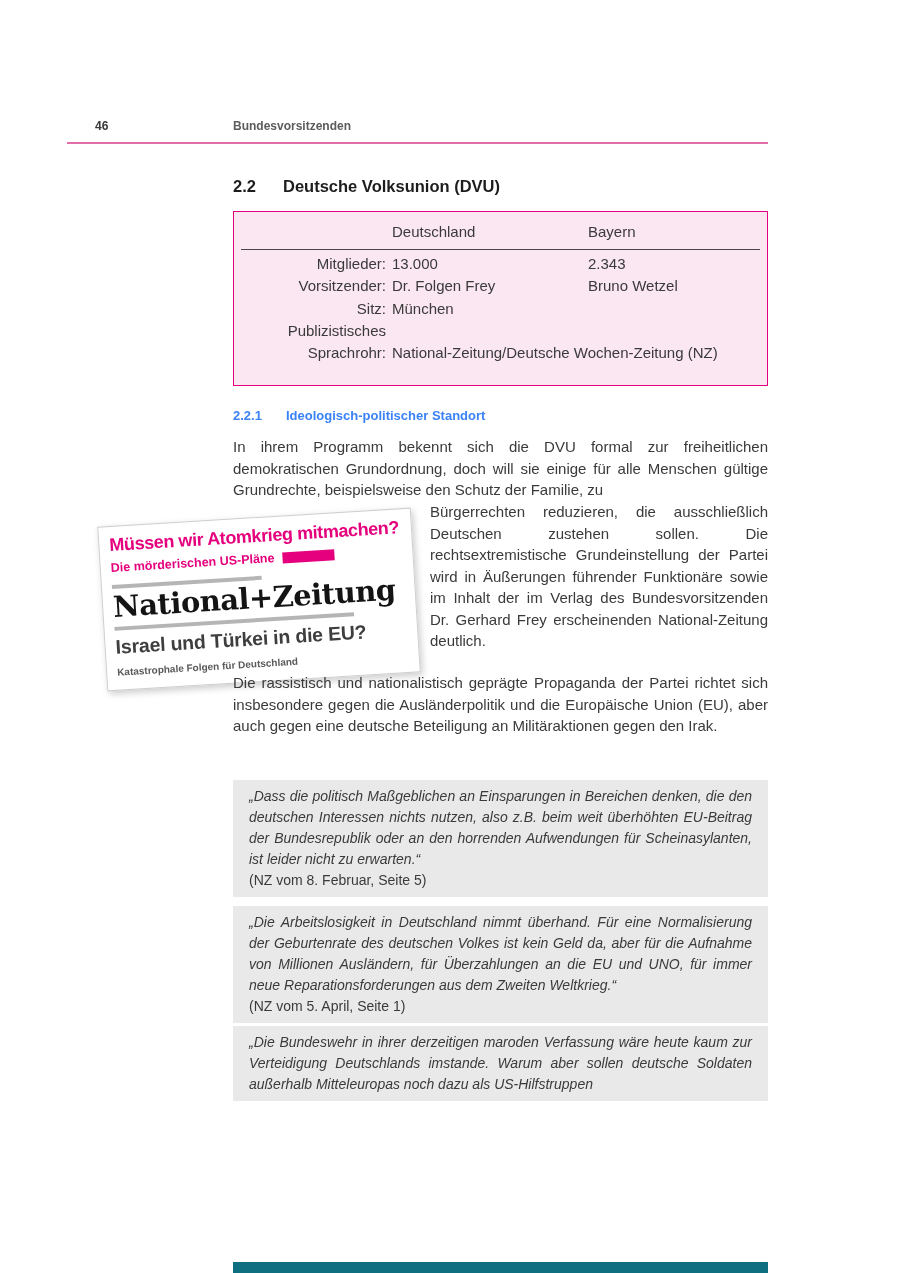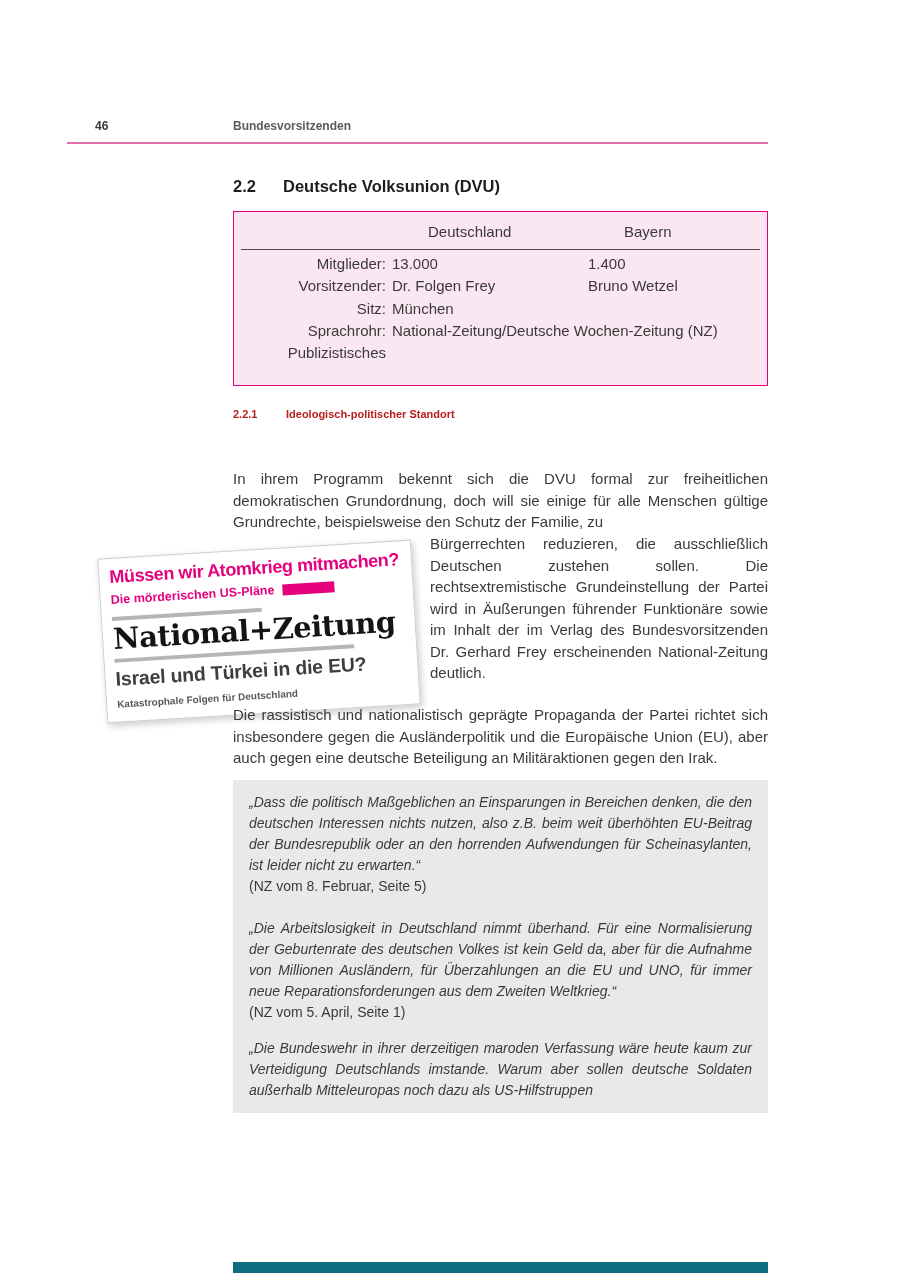--- a/index.html
+++ b/index.html
@@ -16,38 +16,38 @@
 
   
   .runhead { position: absolute; top: 119px; left: 0; width: 900px; height: 20px; font-size: 12px; font-weight: bold; }
   .pagenum  { position: absolute; left: 95px;  color: #3a3a3a; }
   .runtitle { position: absolute; left: 233px; color: #5c5c5c; }
   .runrule  { position: absolute; top: 142px; left: 67px; width: 701px; height: 2px; background: var(--header_rule, #e26ea9); }
 
   
   .sec    { position: absolute; top: 177px; left: 233px; font-size: 16.5px; font-weight: bold; color: #1d1d1d; }
   .secnum { display: inline-block; width: 50px; }
-  .subsec { position: absolute; top: 408px; left: 233px; font-size: 11px; font-weight: bold; color: #b91c1c; }
+  .subsec { position: absolute; top: 408px; left: 233px; font-size: 13px; font-weight: bold; color: #3b82f6; }
   .subsecnum { display: inline-block; width: 53px; }
 
   
   .infobox {
     position: absolute; top: 211px; left: 233px; width: 535px; height: 175px;
     background: var(--table_bg, #fbe7f2);
     border: 1px solid var(--table_border, #e5007d);
     padding-top: 6px; font-size: 15px; color: #3a3a3a;
   }
   .ib-row  { display: grid; grid-template-columns: 158px 196px auto; line-height: 22.3px; }
-  .ib-head { line-height: 24px; padding-top: 2px; padding-left: 36px; }
+  .ib-head { line-height: 24px; padding-top: 2px; }
   .ib-label{ text-align: right; padding-right: 6px; }
   .ib-sep  { height: 1px; background: #4a4a4a; margin: 5px 7px 3px; }
   .ib-row.span2 .ib-de { grid-column: 2 / 4; white-space: nowrap; }
 
   
-  .para { position: absolute; left: 233px; width: 535px; font-size: 15px; line-height: 21.5px; text-align: justify; margin-top: 32px; }
+  .para { position: absolute; left: 233px; width: 535px; font-size: 15px; line-height: 21.5px; text-align: justify; }
   .p1a { top: 436px; }
   .p1b { top: 501px; }
   .p2  { top: 672px; }
 
   
   .clip-float { float: left; width: 197px; height: 176px; }
   .clipping {
     width: 314px; margin: 16px 0 0 -131px;
     transform: rotate(-3.5deg);
     background: #ffffff; border: 1px solid #cfcfcf;
@@ -60,21 +60,21 @@
   .clip-sub  { color: var(--accent, #e5007d); font-size: 12.5px; font-weight: 700; white-space: nowrap; }
   .clip-badge{ width: 52px; height: 11px; background: var(--accent, #e5007d); display: inline-block; }
   .microbar  { background: #b5b5b5; height: 4px; }
   .m1 { width: 150px; margin: 5px 0 3px; }
   .m2 { width: 240px; margin: 4px 0 6px; }
   .clip-masthead { font-family: "DejaVu Serif", serif; font-weight: 700; font-size: 29px; color: #141414; letter-spacing: -.5px; line-height: 1.08; white-space: nowrap; }
   .clip-h2   { font-size: 19.5px; font-weight: 800; color: #3e3e3e; letter-spacing: -.2px; white-space: nowrap; }
   .clip-caption { font-size: 10px; font-weight: 600; color: #5a5a5a; margin-top: 4px; }
 
   
-  .quote { position: absolute; left: 233px; width: 535px; background: var(--quote_bg, #e9e9e9); padding: 12px 16px; font-size: 14px; line-height: 21px; }
+  .quote { position: absolute; left: 233px; width: 535px; background: var(--quote_bg, #e9e9e9); padding: 6px 16px; font-size: 14px; line-height: 21px; }
   .q-text { font-style: italic; text-align: justify; }
   .q-cite { font-style: normal; }
   .q1 { top: 780px; }
   .q2 { top: 906px; }
   .q3 { top: 1026px; }
 
   
   .strip { position: absolute; top: 1262px; left: 233px; width: 535px; height: 11px; background: var(--strip_teal, #0e6f80); }
 </style>
 </head>
@@ -96,40 +96,40 @@
     <div class="ib-row ib-head">
       <span class="ib-label"></span>
       <span class="ib-de">Deutschland</span>
       <span class="ib-by">Bayern</span>
     </div>
     <div class="ib-sep"></div>
 
     <div class="ib-row">
       <span class="ib-label">Mitglieder:</span>
       <span class="ib-de">13.000</span>
-      <span class="ib-by">1.400</span>
+      <span class="ib-by">2.343</span>
     </div>
     <div class="ib-row">
       <span class="ib-label">Vorsitzender:</span>
       <span class="ib-de">Dr. Folgen Frey</span>
       <span class="ib-by">Bruno Wetzel</span>
     </div>
     <div class="ib-row">
       <span class="ib-label">Sitz:</span>
       <span class="ib-de">München</span>
       <span class="ib-by"></span>
     </div>
-    <div class="ib-row span2">
-      <span class="ib-label">Sprachrohr:</span>
-      <span class="ib-de">National-Zeitung/Deutsche Wochen-Zeitung (NZ)</span>
-    </div>
     <div class="ib-row">
       <span class="ib-label">Publizistisches</span>
       <span class="ib-de"></span>
       <span class="ib-by"></span>
+    </div>
+    <div class="ib-row span2">
+      <span class="ib-label">Sprachrohr:</span>
+      <span class="ib-de">National-Zeitung/Deutsche Wochen-Zeitung (NZ)</span>
     </div>
   </section>
 
   <h2 class="subsec">
     <span class="subsecnum">2.2.1</span><span class="subsectitle">Ideologisch-politischer Standort</span>
   </h2>
 
   <div class="para p1a">In ihrem Programm bekennt sich die DVU formal zur freiheitlichen demokratischen Grundordnung, doch will sie einige für alle Menschen gültige Grundrechte, beispielsweise den Schutz der Familie, zu</div>
 
   <div class="para p1b">

